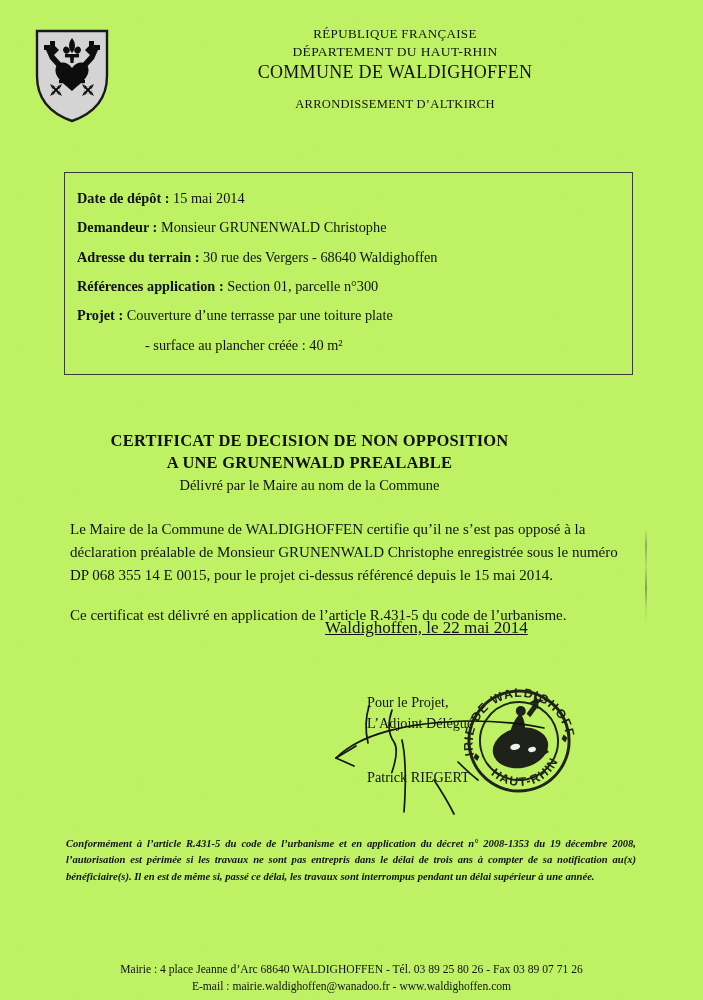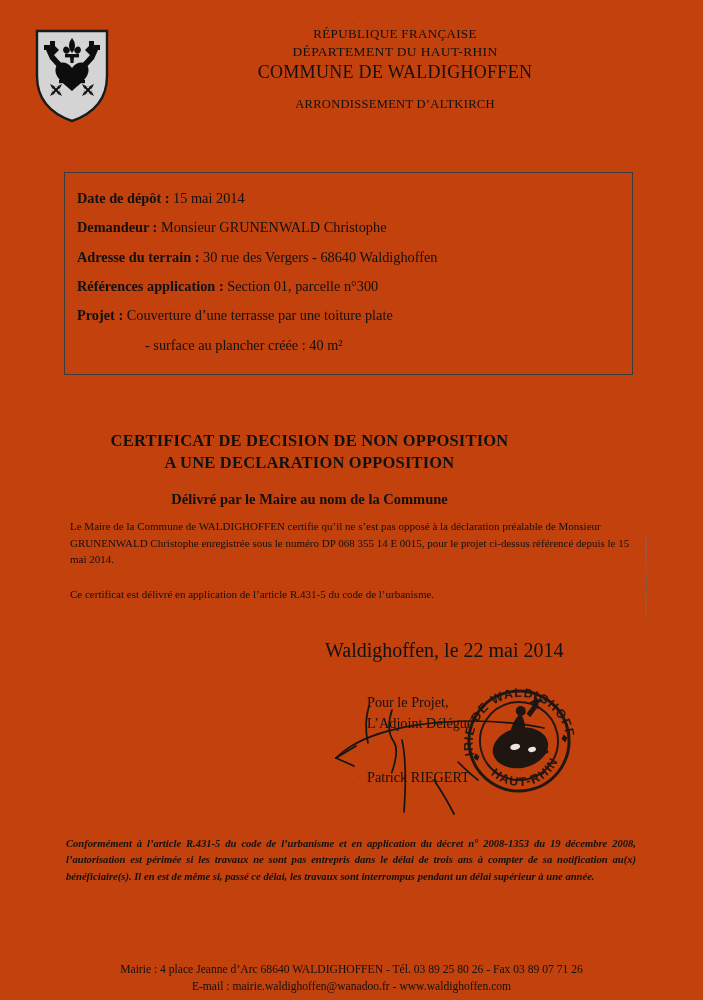--- a/index.html
+++ b/index.html
@@ -15,21 +15,21 @@
     overflow: hidden;
     font-family: "Liberation Serif", "DejaVu Serif", serif;
     color: #111111;
     -webkit-font-smoothing: antialiased;
   }
 
   
   .page {
     position: absolute;
     inset: 0;
-    background: #c2410c;
+    background: #bef264;
     padding-left: 39px;
   }
   .scan-speckle {
     position: absolute;
     inset: 0;
     pointer-events: none;
     opacity: .5;
     background-image:
       radial-gradient(circle at 12% 31%, rgba(160,160,160,.35) .6px, transparent 1.2px),
       radial-gradient(circle at 63% 12%, rgba(170,170,170,.30) .6px, transparent 1.2px),
@@ -127,44 +127,45 @@
     text-align: center;
     line-height: 1.33;
   }
   .dt-1, .dt-2 {
     font-size: 16.5px;
     font-weight: bold;
     letter-spacing: .2px;
   }
   .dt-3 {
     font-size: 14.5px;
-    font-weight: bold;
-    margin-top: 16px;
+    font-weight: normal;
+    margin-top: 2px;
   }
 
   
   .body-text {
     position: absolute;
     left: 70px;
     top: 518px;
     width: 566px;
-    font-size: 11px;
+    font-size: 15px;
     line-height: 1.52;
     text-align: left;
   }
   .body-text p { margin: 0; }
   .body-text p + p { margin-top: 18px; }
 
   
   .sig-date {
     position: absolute;
     left: 325px;
-    top: 639px;
-    font-size: 20px;
-    white-space: nowrap;
+    top: 618px;
+    font-size: 17px;
+    white-space: nowrap;
+    text-decoration: underline;
   }
   .sig-lines {
     position: absolute;
     left: 367px;
     top: 692px;
     font-size: 14.2px;
     line-height: 1.45;
     white-space: nowrap;
   }
   .sig-name {
@@ -307,21 +308,21 @@
         <span class="lbl">Projet :</span>
         <span class="val">Couverture d’une terrasse par une toiture plate</span>
       </div>
 
       <div class="info-sub">- surface au plancher créée : 40 m²</div>
     </div>
   </div>
 
   <div class="doc-title">
     <div class="dt-1">CERTIFICAT DE DECISION DE NON OPPOSITION</div>
-    <div class="dt-2">A UNE DECLARATION OPPOSITION</div>
+    <div class="dt-2">A UNE GRUNENWALD PREALABLE</div>
     <div class="dt-3">Délivré par le Maire au nom de la Commune</div>
   </div>
 
   <div class="body-text">
     <p>Le Maire de la Commune de WALDIGHOFFEN certifie qu’il ne s’est pas opposé à la déclaration préalable de Monsieur GRUNENWALD Christophe enregistrée sous le numéro DP 068 355 14 E 0015, pour le projet ci-dessus référencé depuis le 15 mai 2014.</p>
     <p>Ce certificat est délivré en application de l’article R.431-5 du code de l’urbanisme.</p>
   </div>
 
   <div class="sig-date">Waldighoffen, le 22 mai 2014</div>
 

